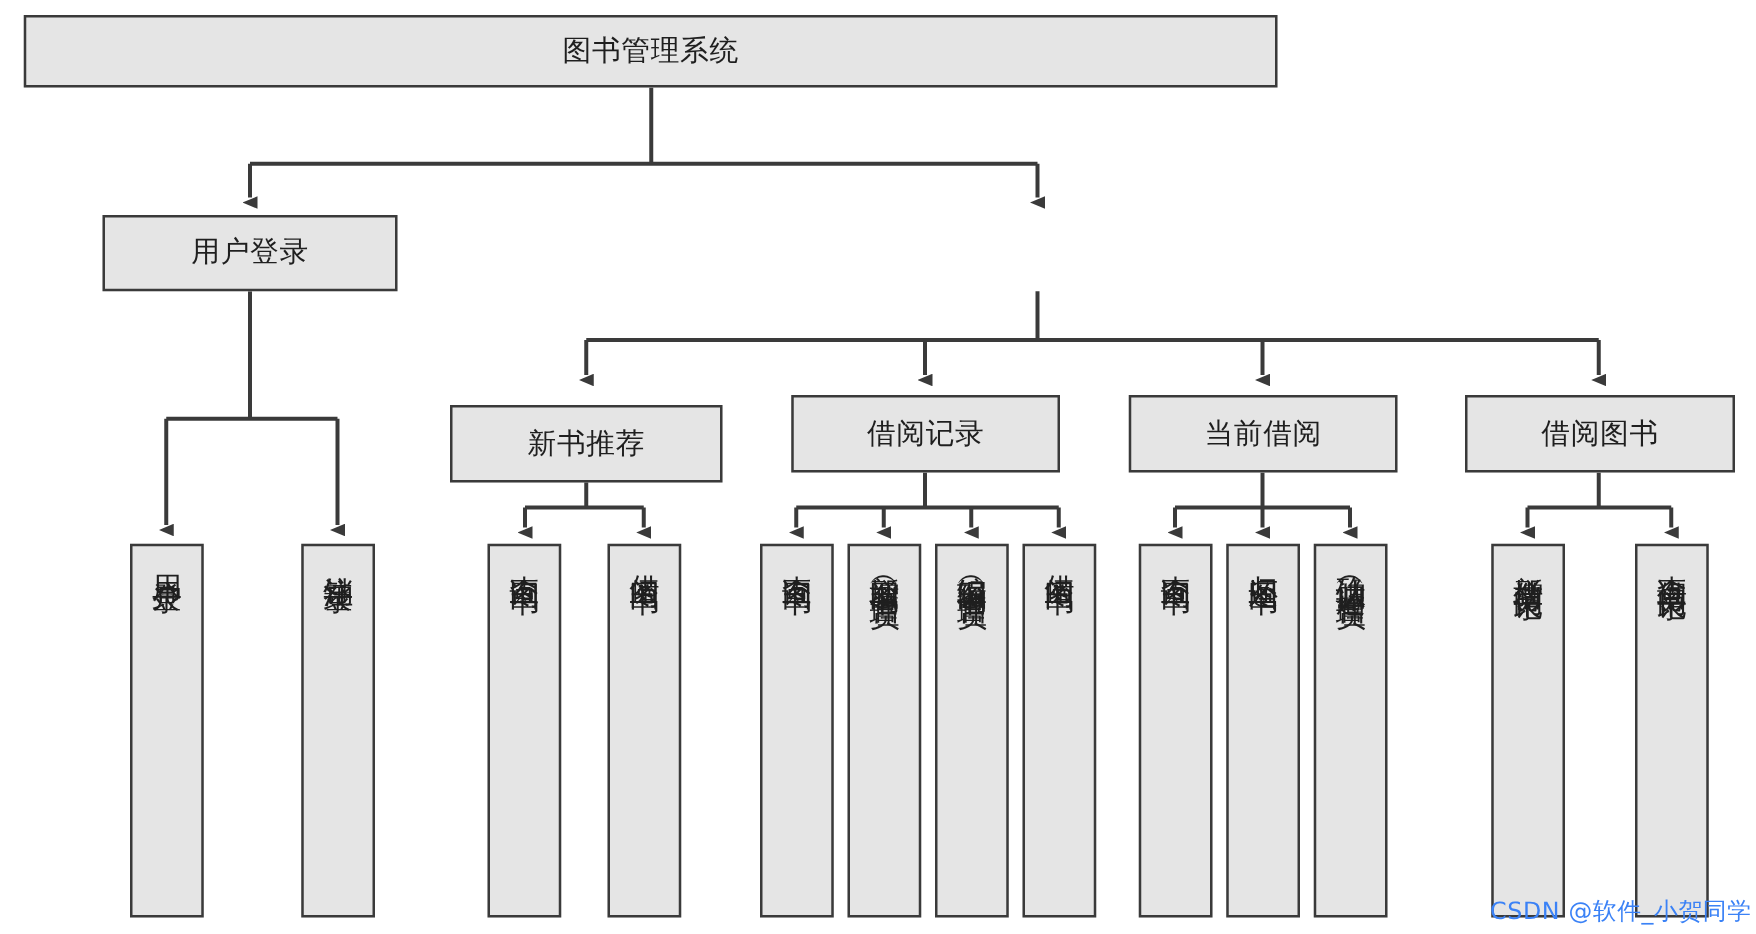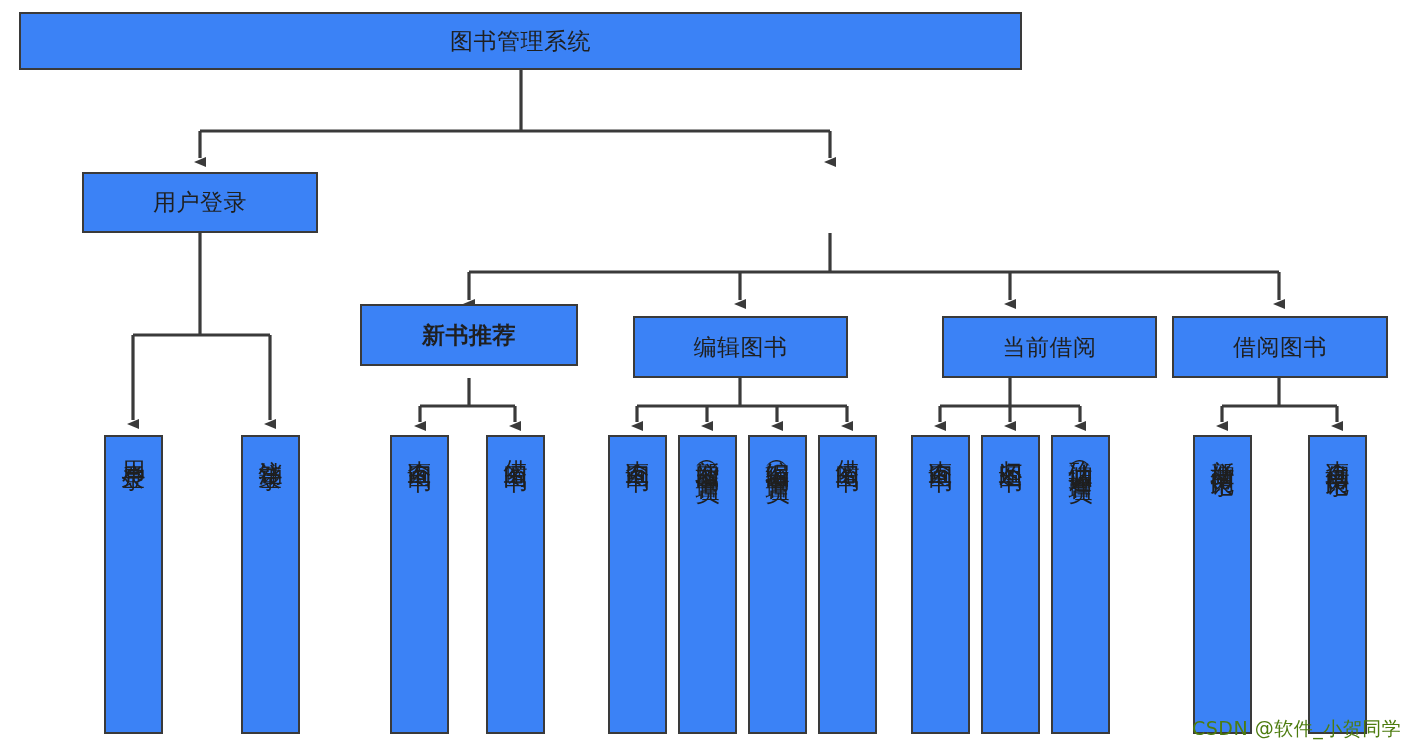--- a/index.html
+++ b/index.html
@@ -21,21 +21,21 @@
     position: absolute;
     left: 0; top: 0;
     width: 1405px;
     height: 747px;
     pointer-events: none;
   }
   .node {
     position: absolute;
     box-sizing: border-box;
     border: 2.5px solid #3a3a3a;
-    background: #3b82f6;
+    background: #e5e5e5;
     display: flex;
     align-items: center;
     justify-content: center;
     color: #1f1f1f;
   }
   .node .lbl {
     display: block;
     text-align: center;
     line-height: 1.08;
     letter-spacing: 0.5px;
@@ -55,21 +55,21 @@
     writing-mode: vertical-rl;
     text-orientation: upright;
     font-size: 24px;
     line-height: 1.0;
     letter-spacing: 3px;
     white-space: nowrap;
   }
   .watermark {
     position: absolute;
     font-size: 19px;
-    color: #4d7c0f;
+    color: #3b82f6;
     white-space: nowrap;
     letter-spacing: 0.5px;
   }
 </style>
 </head>
 <body>
 
 <div id="canvas">
 
   <svg class="wires" viewBox="0 0 1405 747" xmlns="http://www.w3.org/2000/svg">
@@ -124,29 +124,29 @@
 
   <div class="node h-node root" style="left:19px; top:12px; width:1003px; height:58px;">
     <span class="lbl">图书管理系统</span>
   </div>
 
   <div class="node h-node" style="left:82px; top:172px; width:236px; height:61px;">
     <span class="lbl">用户登录</span>
   </div>
 
 
-  <div class="node h-node" style="left:360px; top:304px; width:218px; height:62px;font-weight:bold;">
+  <div class="node h-node" style="left:360px; top:324px; width:218px; height:62px;">
     <span class="lbl">新书推荐</span>
   </div>
 
   <div class="node h-node" style="left:633px; top:316px; width:215px; height:62px;">
-    <span class="lbl">编辑图书</span>
-  </div>
-
-  <div class="node h-node" style="left:903px; top:316px; width:215px; height:62px;margin-left:39px;">
+    <span class="lbl">借阅记录</span>
+  </div>
+
+  <div class="node h-node" style="left:903px; top:316px; width:215px; height:62px;">
     <span class="lbl">当前借阅</span>
   </div>
 
   <div class="node h-node" style="left:1172px; top:316px; width:216px; height:62px;">
     <span class="lbl">借阅图书</span>
   </div>
 
   <div class="node v-node" style="left:104px; top:435px; width:59px; height:299px;">
     <span class="lbl">用户登录</span>
   </div>

